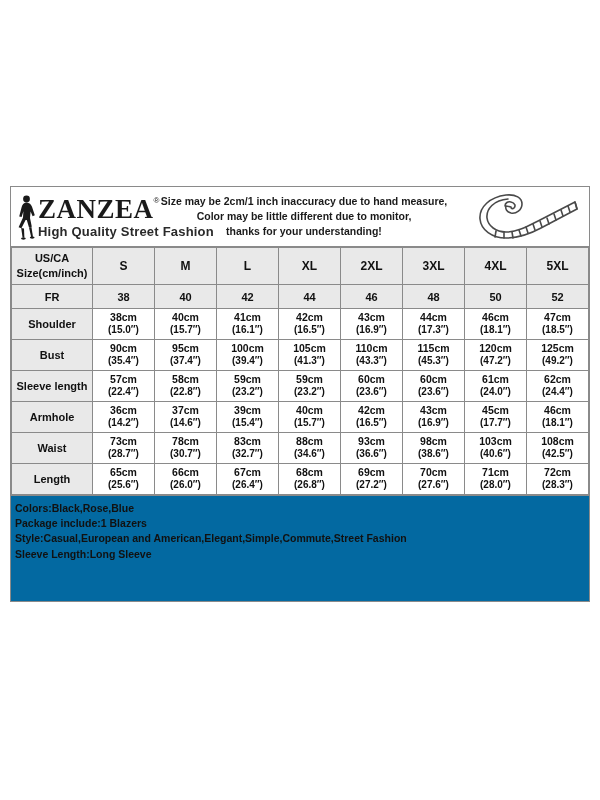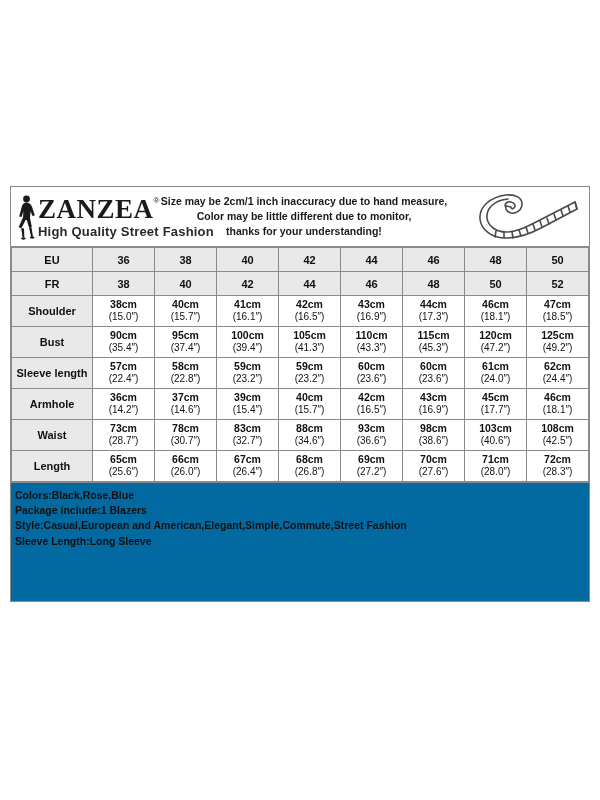--- a/index.html
+++ b/index.html
@@ -136,21 +136,21 @@
   tr.meas-row td.rowlabel { background: #e9e9e9; text-align: center; }
   .cm-line {
     display: block;
     font-size: 10.5px;
     font-weight: 700;
     line-height: 1.25;
   }
   .in-line {
     display: block;
     font-size: 10px;
-    font-weight: 400;
+    font-weight: 700;
     line-height: 1.25;
   }
 
   
   .footer {
     border-top: 1px solid #8a8a8a;
     padding: 5px 4px 4px 4px;
     box-sizing: border-box;
   }
   .footer div {
@@ -208,32 +208,35 @@
           <path d="M34 39 L35 45"></path>
           <path d="M26 39 L26 45"></path>
           <path d="M18 38 L17 44"></path>
         </g>
       </svg>
     </div>
   </div>
 
   <table class="size-table">
     <tbody>
-
-      <tr class="conv-row">
-        <td class="rowlabel">EU</td>
-        <td class="datacell">36</td>
-        <td class="datacell">38</td>
-        <td class="datacell">40</td>
-        <td class="datacell">42</td>
-        <td class="datacell">44</td>
-        <td class="datacell">46</td>
-        <td class="datacell">48</td>
-        <td class="datacell">50</td>
-      </tr>
+      <tr class="header-row">
+        <td class="rowlabel head">
+          <span>US/CA</span><br>
+          <span>Size(cm/inch)</span>
+        </td>
+        <td class="datacell">S</td>
+        <td class="datacell">M</td>
+        <td class="datacell">L</td>
+        <td class="datacell">XL</td>
+        <td class="datacell">2XL</td>
+        <td class="datacell">3XL</td>
+        <td class="datacell">4XL</td>
+        <td class="datacell">5XL</td>
+      </tr>
+
 
       <tr class="conv-row">
         <td class="rowlabel">FR</td>
         <td class="datacell">38</td>
         <td class="datacell">40</td>
         <td class="datacell">42</td>
         <td class="datacell">44</td>
         <td class="datacell">46</td>
         <td class="datacell">48</td>
         <td class="datacell">50</td>

